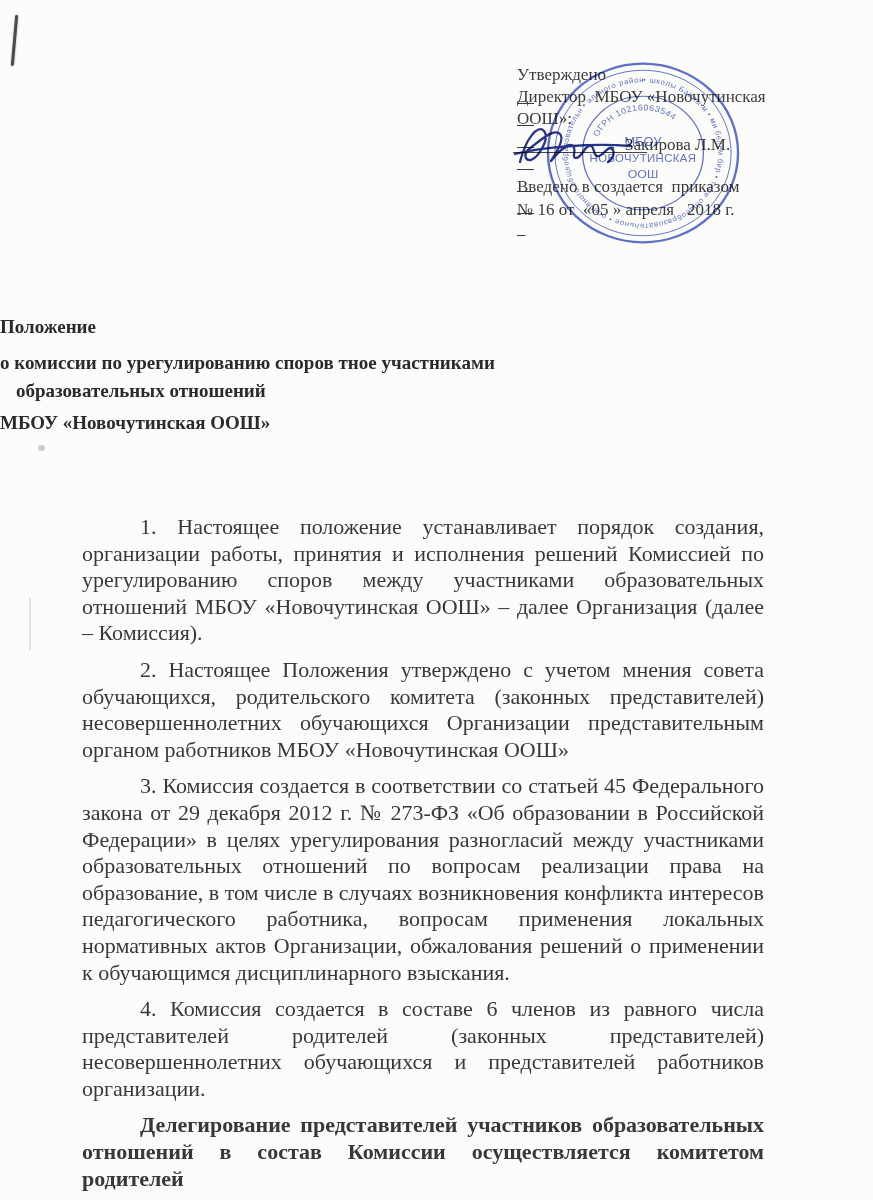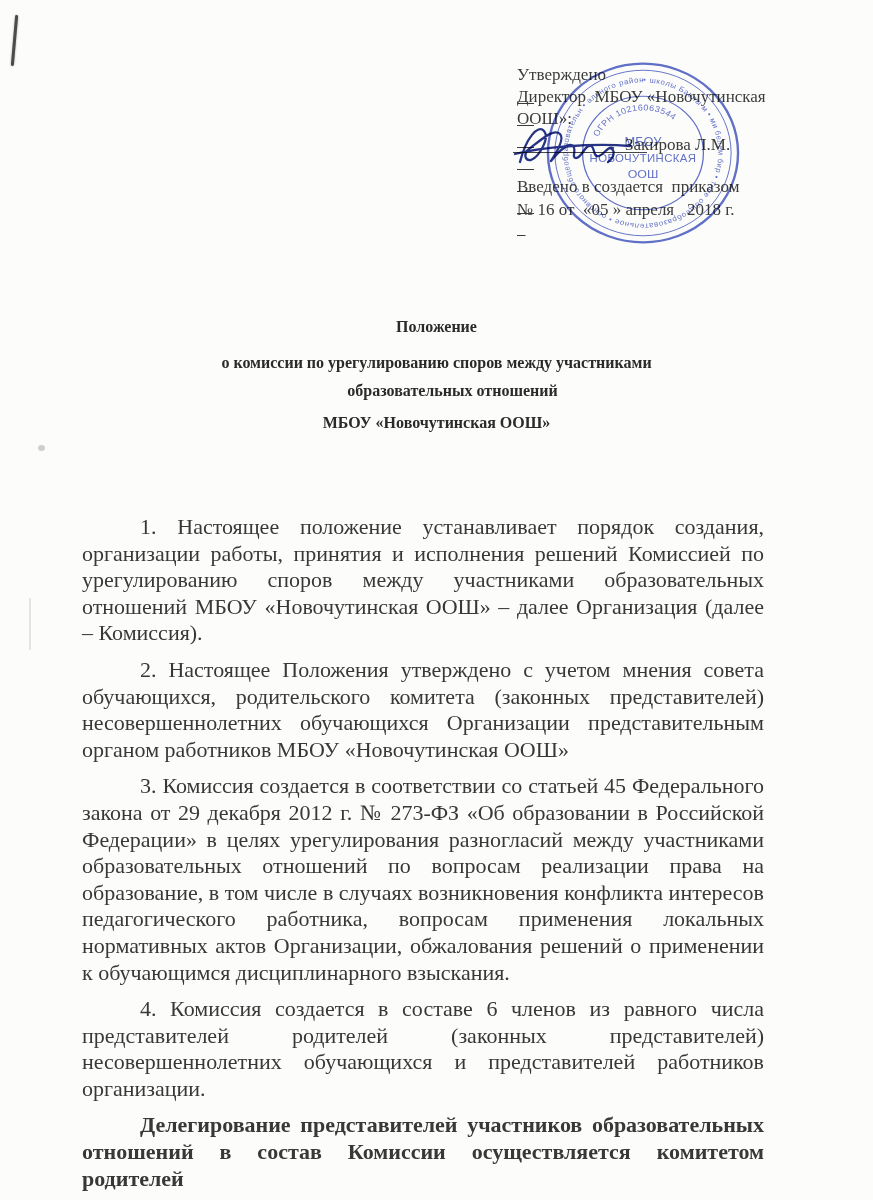--- a/index.html
+++ b/index.html
@@ -46,22 +46,22 @@
   .stamp text{fill:#3f51c0;font-family:"Liberation Sans","DejaVu Sans",sans-serif;}
 
   
   .signature{
     position:absolute;left:510px;top:118px;width:134px;height:54px;
     mix-blend-mode:multiply;
   }
 
   
   .title-line{
-    position:absolute;left:0;width:873px;text-align:center;
-    font-weight:bold;color:#2a2a2a;font-size:16px;line-height:24px;
+    position:absolute;left:0;width:873px;
+    font-weight:bold;color:#2a2a2a;font-size:19px;line-height:24px;
   }
   .t1{top:315px;} .t2{top:351px;} .t3{top:379px;padding-left:16px;} .t4{top:411px;}
 
   
   .body-text{
     position:absolute;left:82px;top:480px;width:682px;
     font-size:22px;line-height:26.6px;color:#383838;margin-top:34px;
   }
   .body-text p{
     margin:0 0 10px 0;text-indent:58px;
@@ -114,21 +114,21 @@
 
   <svg class="signature" viewBox="0 0 134 54">
     <g fill="none" stroke="#273387" stroke-width="2.3" stroke-linecap="round" stroke-linejoin="round">
       <path d="M 10,44 C 16,20 28,6 34,13 C 40,20 29,39 21,42 C 15,43 13,36 19,31 C 32,21 44,10 50,16 C 55,21 45,37 41,43 C 50,32 58,24 63,28 C 67,31 61,40 66,40 C 72,40 75,26 81,28 C 85,29 83,40 89,38 C 95,36 97,28 103,30"></path>
       <path d="M 5,36 C 32,29 82,25 120,28"></path>
       <path d="M 100,30 C 106,32 104,40 98,44"></path>
     </g>
   </svg>
 
   <div class="title-line t1">Положение</div>
-  <div class="title-line t2">о комиссии по урегулированию споров между участниками</div>
+  <div class="title-line t2">о комиссии по урегулированию споров тное участниками</div>
   <div class="title-line t3">образовательных отношений</div>
   <div class="title-line t4">МБОУ «Новочутинская ООШ»</div>
 
   <div class="body-text">
     <p>1. Настоящее положение устанавливает порядок создания, организации работы, принятия и исполнения решений Комиссией по урегулированию споров между участниками образовательных отношений МБОУ «Новочутинская ООШ» – далее Организация (далее – Комиссия).</p>
     <p>2. Настоящее Положения утверждено с учетом мнения совета обучающихся, родительского комитета (законных представителей) несовершеннолетних обучающихся Организации представительным органом работников МБОУ «Новочутинская ООШ»</p>
     <p>3. Комиссия создается в соответствии со статьей 45 Федерального закона от 29 декабря 2012 г. № 273-ФЗ «Об образовании в Российской Федерации» в целях урегулирования разногласий между участниками образовательных отношений по вопросам реализации права на образование, в том числе в случаях возникновения конфликта интересов педагогического работника, вопросам применения локальных нормативных актов Организации, обжалования решений о применении к обучающимся дисциплинарного взыскания.</p>
     <p>4. Комиссия создается в составе 6 членов из равного числа представителей родителей (законных представителей) несовершеннолетних обучающихся и представителей работников организации.</p>
     <p class="cont">Делегирование представителей участников образовательных отношений в состав Комиссии осуществляется комитетом родителей</p>
   </div>

